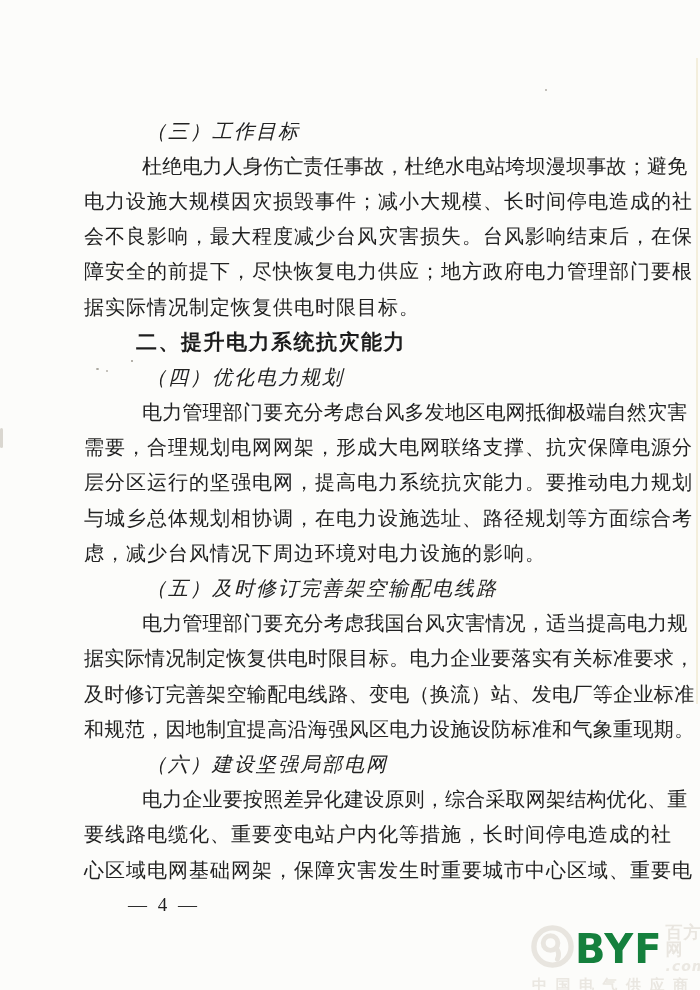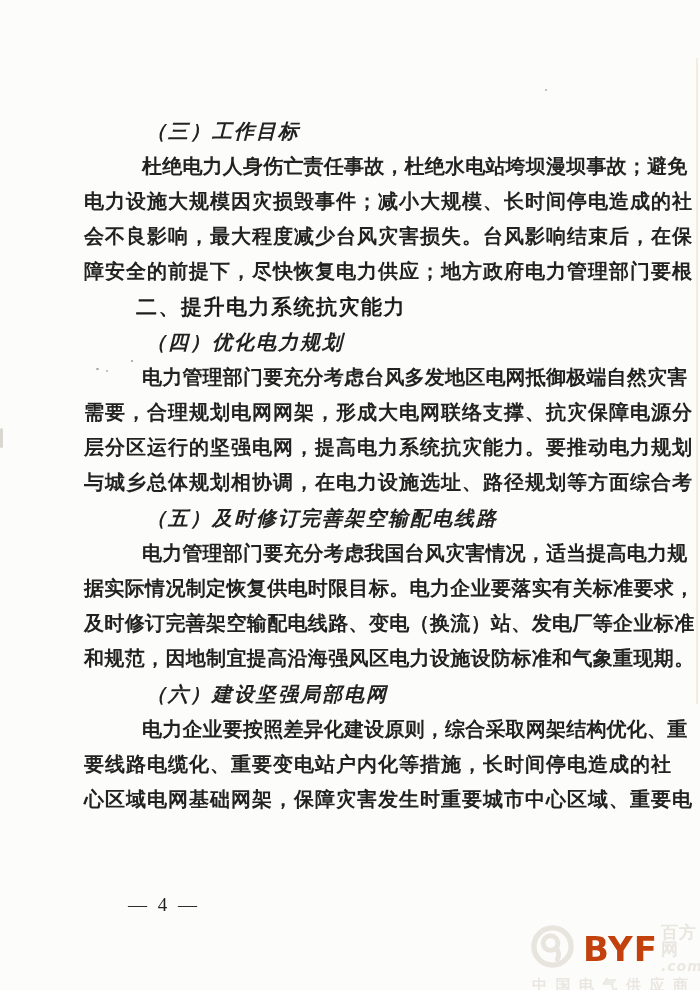--- a/index.html
+++ b/index.html
@@ -8,21 +8,20 @@
     background:#fcfcfa;
     font-family:"Liberation Serif","DejaVu Serif",serif;
   }
   .page{position:absolute;inset:0;}
   
   .doc{position:absolute;left:84px;top:113px;width:612px;}
   .line{
     height:35.2px;display:flex;align-items:center;white-space:pre;
     color:#222;font-size:20px;line-height:1;
     font-family:"Liberation Serif","DejaVu Serif",serif;
-    font-weight:bold;
   }
   .ls29{letter-spacing:1px;}
   .ls30{letter-spacing:0.35px;}
   .ind{padding-left:58px;letter-spacing:0.2px;}
   .kai{padding-left:62px;font-style:italic;letter-spacing:2px;}
   .hei{
     padding-left:52px;font-weight:bold;font-style:normal;
     font-family:"Liberation Sans","DejaVu Sans",sans-serif;
     font-size:21px;letter-spacing:1.5px;color:#1c1c1c;
   }
@@ -31,22 +30,22 @@
     font-size:19px;color:#1f1f1f;letter-spacing:3px;white-space:pre;
   }
   
   .wm{
     position:absolute;left:530px;top:924px;width:168px;
     color:#e7e4de;user-select:none;
   }
   .wm-row{display:flex;align-items:center;}
   .wm-byf{
     font-family:"DejaVu Sans","Liberation Sans",sans-serif;
-    font-weight:bold;font-size:34px;letter-spacing:1px;line-height:1;
-    margin-left:8px;color:#c2410c;
+    font-weight:bold;font-size:40px;letter-spacing:1px;line-height:1;
+    margin-left:0;color:#15803d;
   }
   .wm-col{
     display:flex;flex-direction:column;align-items:center;
     margin-left:3px;line-height:1;
   }
   .wm-site{
     font-family:"DejaVu Sans","Liberation Sans",sans-serif;
     font-weight:bold;font-size:17px;color:#e9e6e0;letter-spacing:1px;
   }
   .wm-domain{
@@ -77,26 +76,28 @@
 <body>
 
 <div class="page">
 
   <div class="doc">
     <div class="line kai">（三）工作目标</div>
     <div class="line ind">杜绝电力人身伤亡责任事故，杜绝水电站垮坝漫坝事故；避免</div>
     <div class="line ls29">电力设施大规模因灾损毁事件；减小大规模、长时间停电造成的社</div>
     <div class="line ls29">会不良影响，最大程度减少台风灾害损失。台风影响结束后，在保</div>
     <div class="line ls29">障安全的前提下，尽快恢复电力供应；地方政府电力管理部门要根</div>
+    <div class="line ls29">据实际情况制定恢复供电时限目标。</div>
     <div class="line hei">二、提升电力系统抗灾能力</div>
     <div class="line kai">（四）优化电力规划</div>
     <div class="line ind">电力管理部门要充分考虑台风多发地区电网抵御极端自然灾害</div>
     <div class="line ls29">需要，合理规划电网网架，形成大电网联络支撑、抗灾保障电源分</div>
     <div class="line ls29">层分区运行的坚强电网，提高电力系统抗灾能力。要推动电力规划</div>
     <div class="line ls29">与城乡总体规划相协调，在电力设施选址、路径规划等方面综合考</div>
+    <div class="line ls29">虑，减少台风情况下周边环境对电力设施的影响。</div>
     <div class="line kai">（五）及时修订完善架空输配电线路</div>
     <div class="line ind">电力管理部门要充分考虑我国台风灾害情况，适当提高电力规</div>
     <div class="line ls30">据实际情况制定恢复供电时限目标。电力企业要落实有关标准要求，</div>
     <div class="line ls30">及时修订完善架空输配电线路、变电（换流）站、发电厂等企业标准</div>
     <div class="line ls30">和规范，因地制宜提高沿海强风区电力设施设防标准和气象重现期。</div>
     <div class="line kai">（六）建设坚强局部电网</div>
     <div class="line ind">电力企业要按照差异化建设原则，综合采取网架结构优化、重</div>
     <div class="line ls29">要线路电缆化、重要变电站户内化等措施，长时间停电造成的社</div>
     <div class="line ls29">心区域电网基础网架，保障灾害发生时重要城市中心区域、重要电</div>
   </div>

